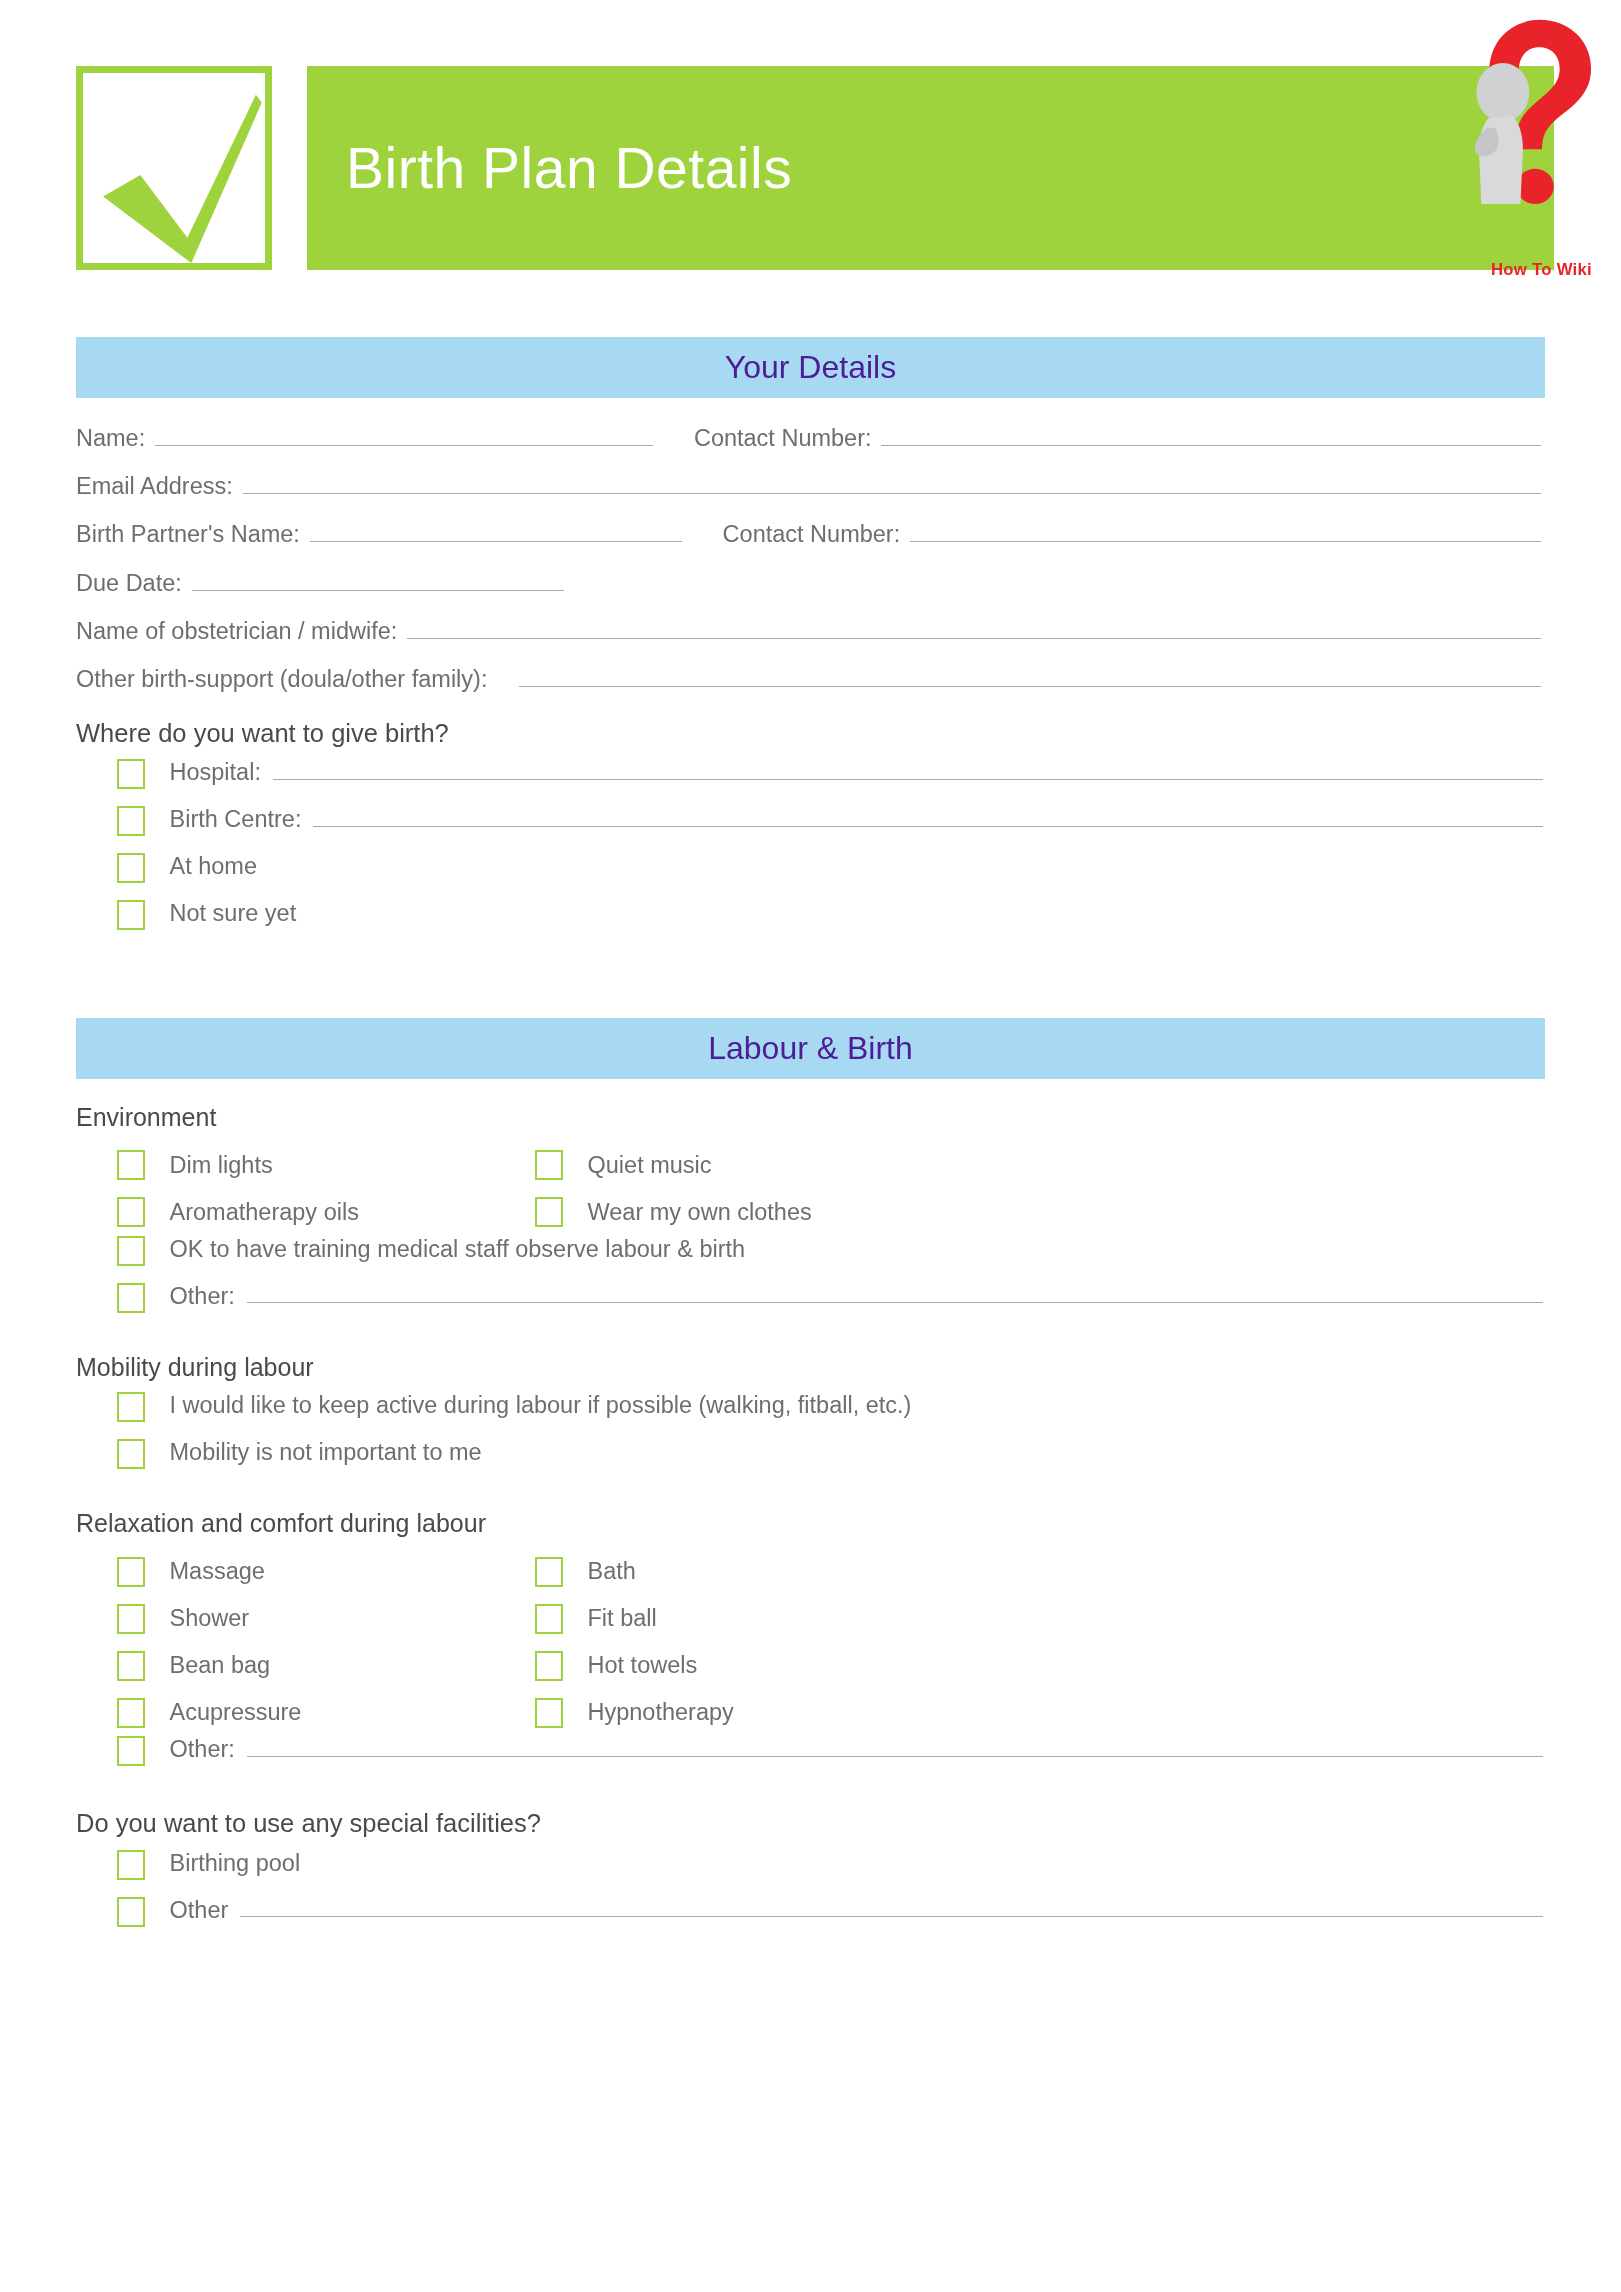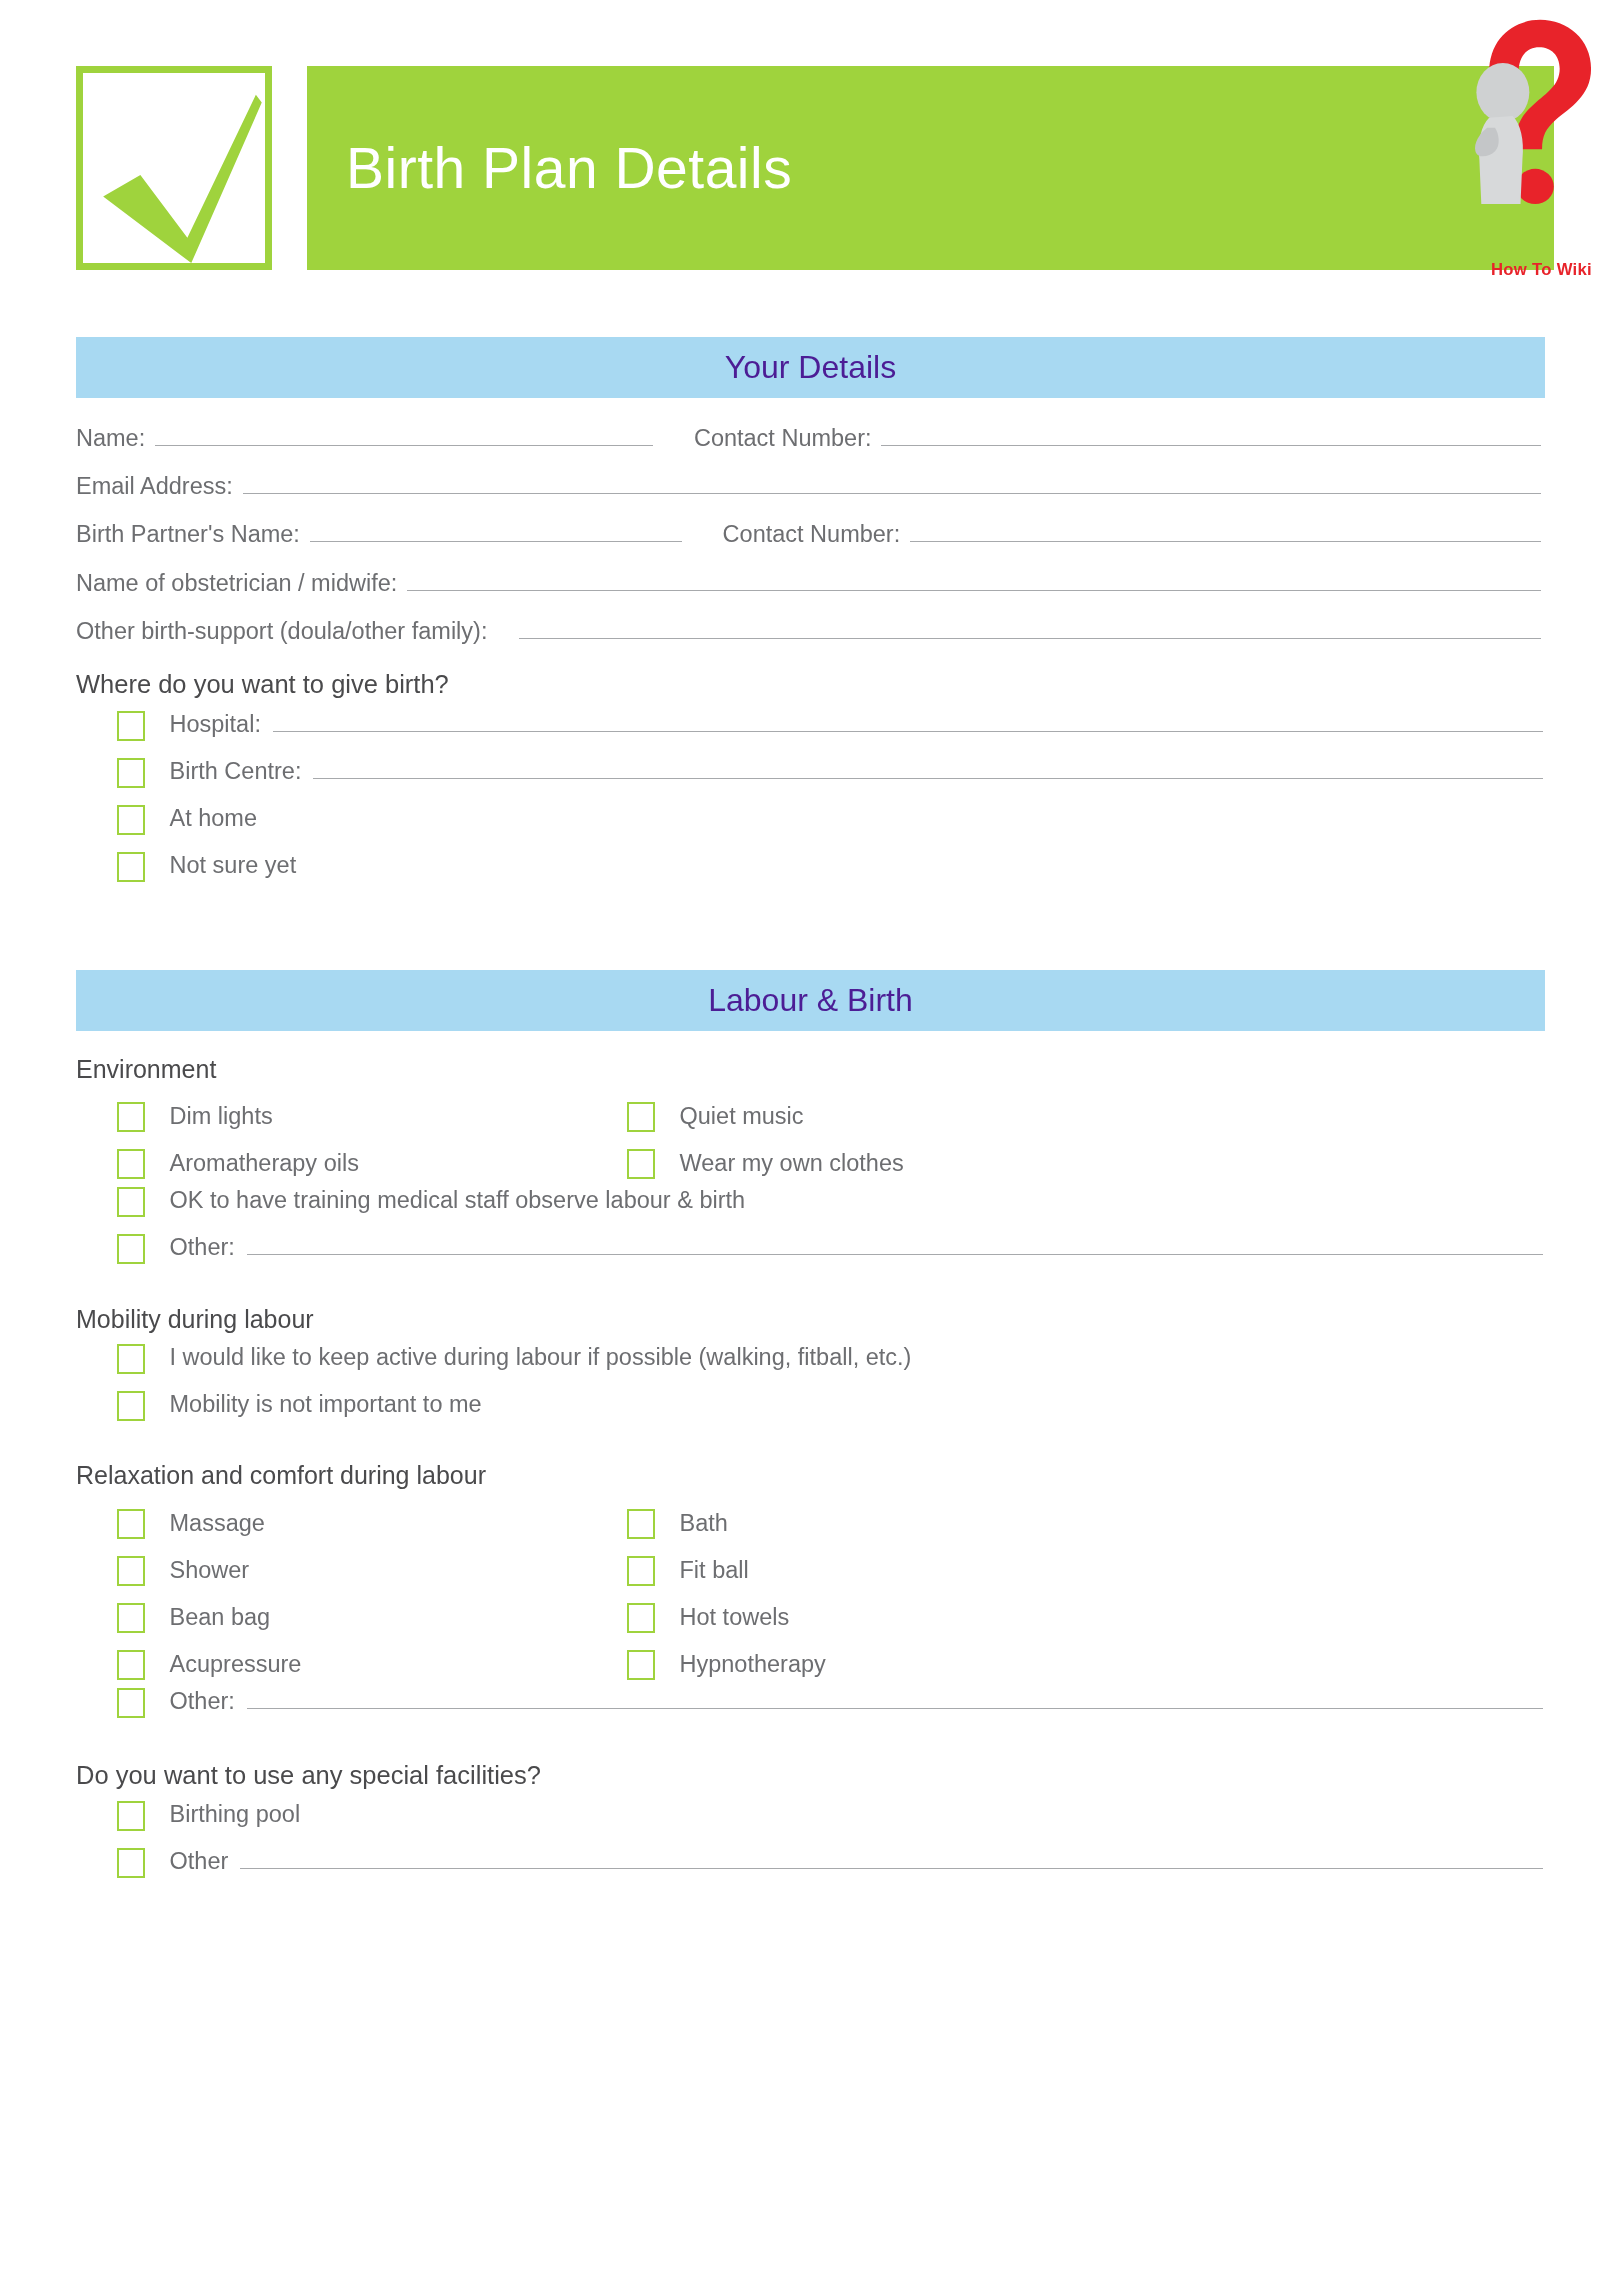--- a/index.html
+++ b/index.html
@@ -143,21 +143,21 @@
   .check-row {
     display: flex;
     align-items: flex-start;
     min-height: 47px;
   }
   .check-col {
     display: flex;
     align-items: center;
     min-height: 47px;
   }
-  .col-left  { width: 510px; flex: none; }
+  .col-left  { width: 418px; flex: none; }
   .col-right { flex: 1 1 auto; }
 
   .checkbox {
     width: 28px;
     height: 30px;
     border: 2.9px solid #9fd33d;
     background: #ffffff;
     box-sizing: border-box;
     flex: none;
   }
@@ -222,20 +222,24 @@
     </div>
 
     <div class="field-row">
       <span class="field-label">Birth Partner's Name:</span>
       <span class="field-rule w-partner"></span>
       <span class="spacer-pre"></span>
       <span class="field-label">Contact Number:</span>
       <span class="field-rule rule-grow"></span>
     </div>
 
+    <div class="field-row">
+      <span class="field-label">Due Date:</span>
+      <span class="field-rule w-due"></span>
+    </div>
 
     <div class="field-row">
       <span class="field-label">Name of obstetrician / midwife:</span>
       <span class="field-rule rule-grow"></span>
     </div>
 
     <div class="field-row">
       <span class="field-label">Other birth-support (doula/other family):</span>
       <span class="spacer-mid"></span>
       <span class="field-rule rule-grow"></span>

